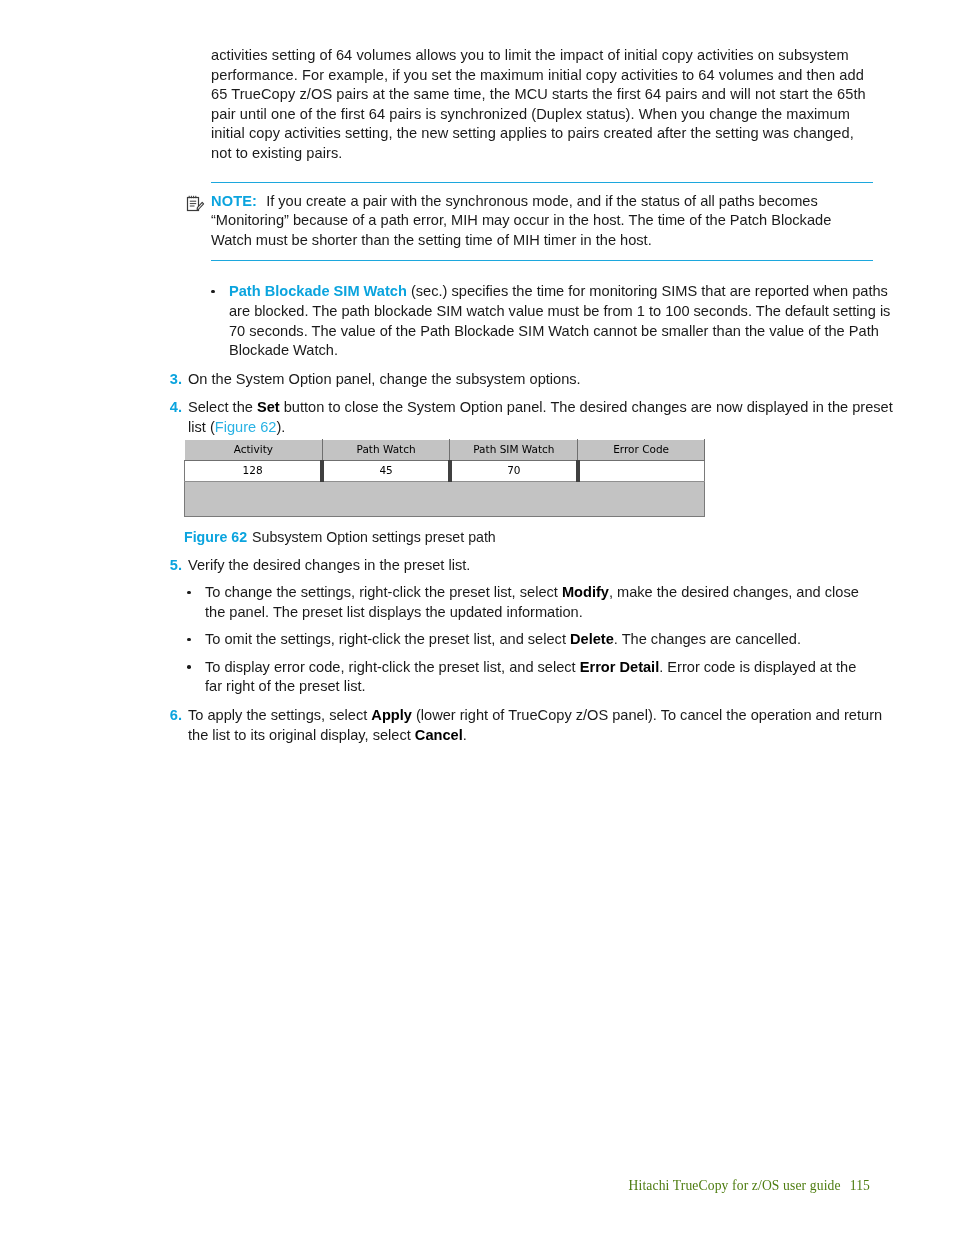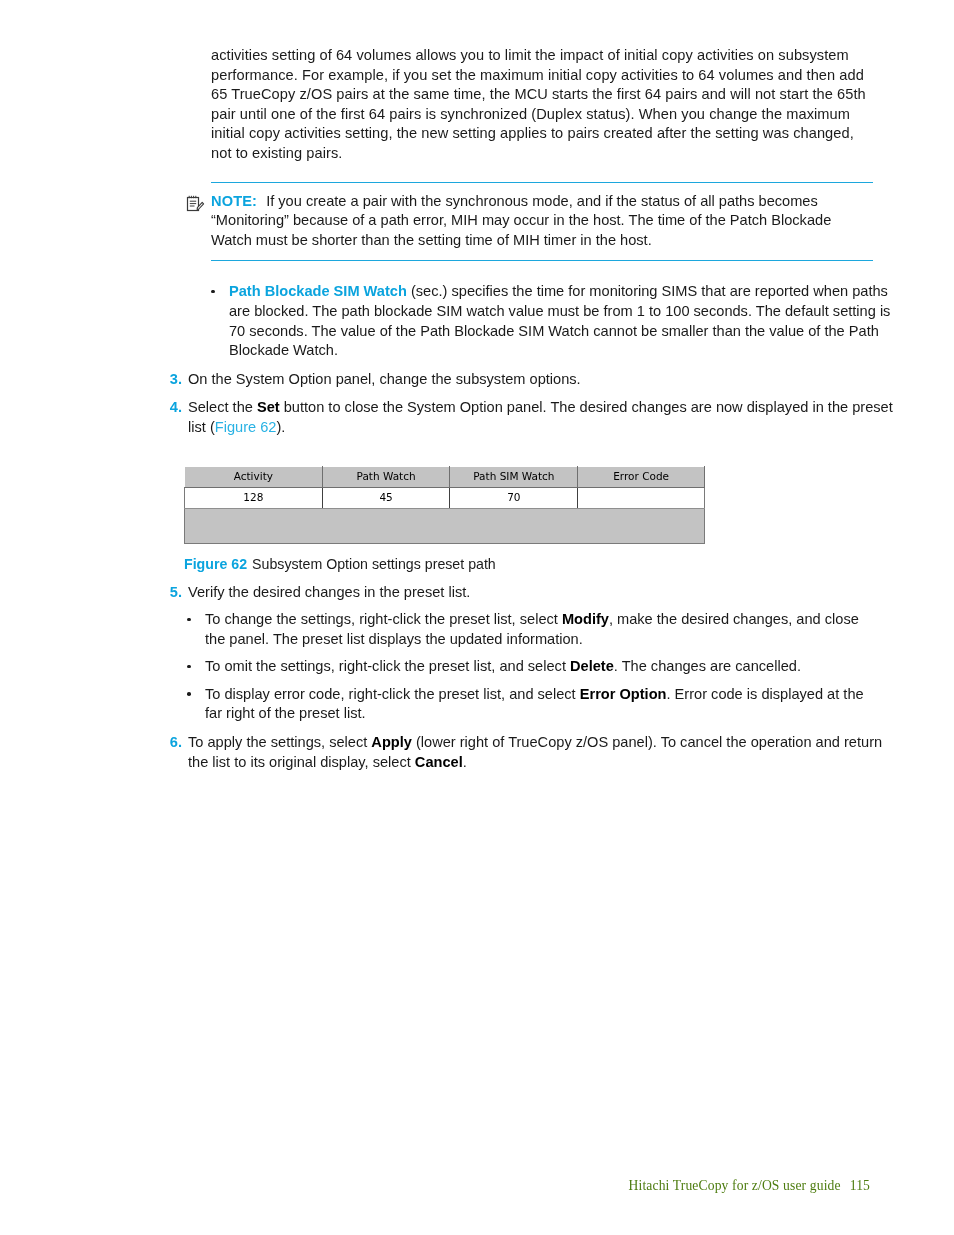--- a/index.html
+++ b/index.html
@@ -152,21 +152,21 @@
   }
   .note-label {
     color: #0ba4de;
     font-weight: bold;
     letter-spacing: 0.01em;
   }
   .note-gap { display: inline-block; width: 9px; }
 
   
   .figure-wrap {
-    margin-top: 28px;
+    margin-top: 1px;
     margin-left: 20px;
   }
   .preset-table {
     width: 521px;
     background: #c3c3c3;
     border-collapse: collapse;
     border-spacing: 0;
     border: 1px solid #7a7a7a;
     font-family: "DejaVu Sans", sans-serif;
     font-size: 10.5px;
@@ -179,21 +179,21 @@
     border-right-color: #6f6f6f;
     border-bottom-color: #6f6f6f;
     padding: 2px 0 3px 0;
     font-weight: normal;
     text-align: center;
     height: 15px;
     line-height: 13px;
   }
   .preset-table .data-row td {
     background: #ffffff;
-    border-right: 1px solid #404040;
+    border-right: 4px solid #404040;
     border-bottom: 1px solid #8f8f8f;
     padding: 2px 0 3px 0;
     text-align: center;
     height: 15px;
     line-height: 13px;
   }
   .preset-table .data-row td:last-child { border-right: none; }
   .preset-table .filler-row td {
     background: #c3c3c3;
     height: 32px;
@@ -322,21 +322,21 @@
     </div>
 
     <div class="sub-bullet-row">
       <span class="bullet-dot"></span>
       <span class="bullet-text"><span>To omit the settings, right-click the preset list, and select </span><span class="b">Delete</span><span>. The changes are cancelled.</span></span>
     </div>
 
 
     <div class="sub-bullet-row">
       <span class="bullet-dot"></span>
-      <span class="bullet-text"><span>To display error code, right-click the preset list, and select </span><span class="b">Error Option</span><span>. Error code is displayed at the far right of the preset list.</span></span>
+      <span class="bullet-text"><span>To display error code, right-click the preset list, and select </span><span class="b">Error Detail</span><span>. Error code is displayed at the far right of the preset list.</span></span>
     </div>
 
     <div class="num-row">
       <span class="num">6.</span>
       <span class="num-text"><span>To apply the settings, select </span><span class="b">Apply</span><span> (lower right of TrueCopy z/OS panel). To cancel the operation and return the list to its original display, select </span><span class="b">Cancel</span><span>.</span></span>
     </div>
 
   </div>
 
   <div class="footer"><span>Hitachi TrueCopy for z/OS user guide</span><span class="page-num">115</span></div>

